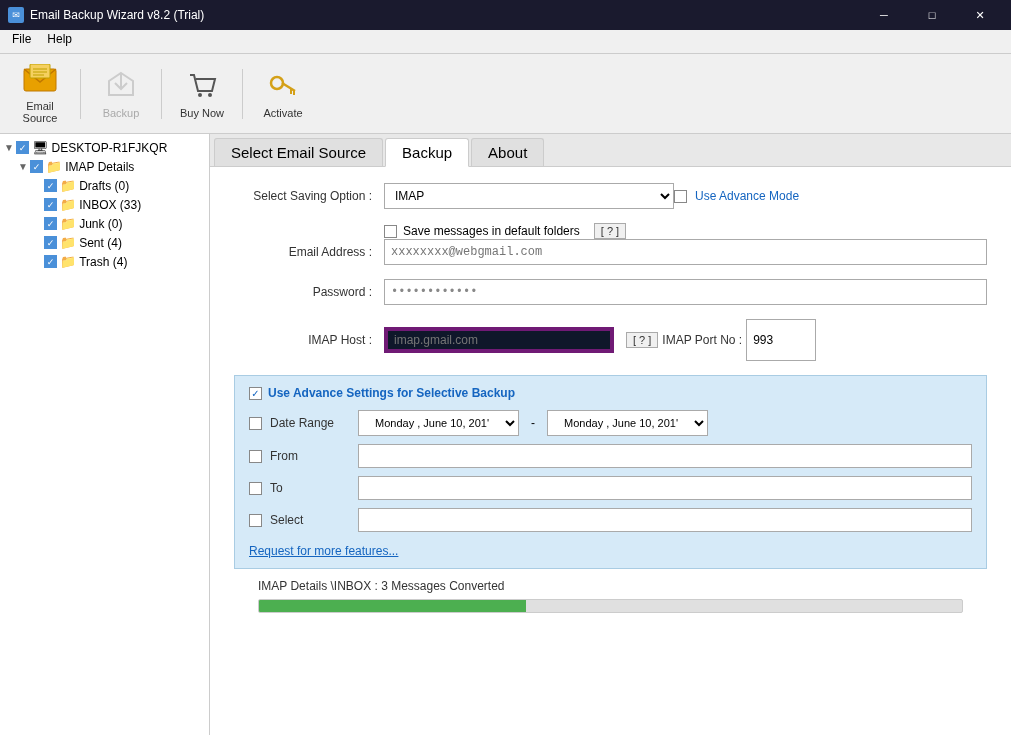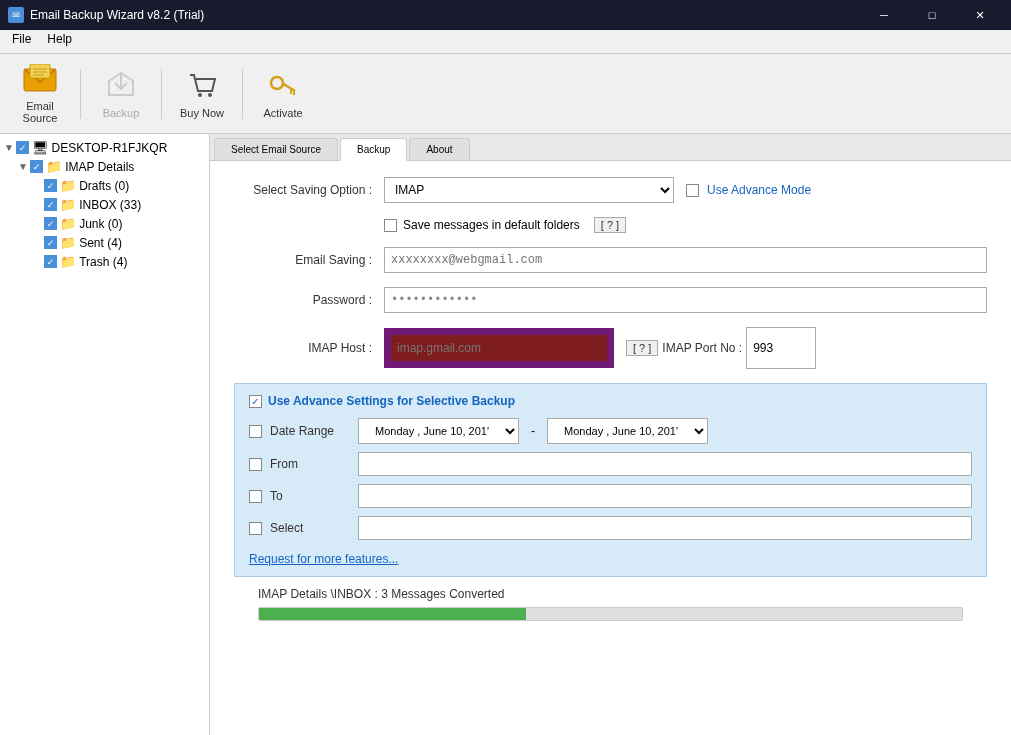--- a/index.html
+++ b/index.html
@@ -33,36 +33,36 @@
     .tree-icon { margin-right: 3px; font-size: 13px; }
     .tree-expand { width: 12px; display: inline-block; font-size: 10px; color: #666; cursor: pointer; }
     .indent-1 { padding-left: 14px; }
     .indent-2 { padding-left: 28px; }
 
     
     .right-panel { flex: 1; display: flex; flex-direction: column; background: white; }
 
     
     .tab-bar { display: flex; background: #e8e8e8; border-bottom: 1px solid #ccc; padding-top: 4px; padding-left: 4px; }
-    .tab { padding: 5px 16px; cursor: pointer; border: 1px solid #ccc; border-bottom: none; background: #e0e0e0; margin-right: 2px; font-size: 10px; border-radius: 3px 3px 0 0; }
+    .tab { padding: 5px 16px; cursor: pointer; border: 1px solid #ccc; border-bottom: none; background: #e0e0e0; margin-right: 2px; font-size: 15px; border-radius: 3px 3px 0 0; }
     .tab.active { background: white; border-bottom: 1px solid white; margin-bottom: -1px; }
 
     
     .content-area { padding: 16px 24px; flex: 1; overflow-y: auto; }
 
     
     .form-row { display: flex; align-items: center; margin-bottom: 14px; }
     .form-label { width: 150px; text-align: right; padding-right: 12px; font-size: 12px; color: #333; }
     .form-control { flex: 1; height: 26px; border: 1px solid #aaa; padding: 2px 6px; font-size: 12px; background: white; color: #888; font-family: Liberation Mono, monospace; }
     .form-select { height: 26px; width: 290px; border: 1px solid #aaa; padding: 2px 6px; font-size: 12px; background: white; }
-    .checkbox-row { display: flex; align-items: center; gap: 6px; margin-bottom: 14px; padding-left: 150px; }
+    .checkbox-row { display: flex; align-items: center; gap: 6px; padding-left: 150px; }
     .checkbox-inline { width: 13px; height: 13px; border: 1px solid #888; background: white; flex-shrink: 0; }
 
     
-    .advance-row { display: flex; align-items: center; gap: 8px; margin-left: 12px; }
+    .advance-row { display: flex; align-items: center; gap: 8px; margin-left: 0; }
     .advance-checkbox { width: 13px; height: 13px; border: 1px solid #888; background: white; flex-shrink: 0; }
     .advance-label { color: #1565c0; font-size: 12px; font-weight: normal; text-decoration: none; }
 
     
     .help-btn { padding: 1px 6px; border: 1px solid #aaa; background: #f0f0f0; font-size: 11px; cursor: pointer; color: #333; margin-left: 8px; }
 
     
     .selective-section { background: #d6eaf8; border: 1px solid #a9cce3; padding: 10px 14px; margin-top: 4px; }
     .selective-header { display: flex; align-items: center; gap: 6px; margin-bottom: 10px; }
     .selective-header-text { color: #1565c0; font-weight: bold; font-size: 12px; }
@@ -82,21 +82,21 @@
     
     .status-section { padding: 10px 24px; }
     .status-text { font-size: 12px; color: #333; margin-bottom: 6px; }
     .progress-bar-container { height: 14px; background: #e0e0e0; border: 1px solid #ccc; border-radius: 2px; width: 100%; position: relative; overflow: hidden; }
     .progress-bar-fill { height: 100%; background: #4caf50; width: 38%; }
 
     
     .request-link { color: #1565c0; text-decoration: underline; font-size: 12px; cursor: pointer; margin-top: 4px; display: inline-block; }
 
     .imap-host-row { display: flex; align-items: center; gap: 4px; }
-    .imap-host-input { width: 230px; height: 40px; border: 7px solid #701a75; padding: 2px 6px; font-size: 12px; color: #aaa; background: #7f1d1d; }
+    .imap-host-input { width: 230px; height: 26px; border: 4px solid #701a75; padding: 2px 6px; font-size: 12px; color: #aaa; background: #0f172a; }
     .imap-port-label { font-size: 12px; color: #333; white-space: nowrap; }
     .imap-port-input { width: 70px; height: 42px; border: 1px solid #aaa; padding: 18px 6px; font-size: 12px; background: white; }
 
     .top-full { display: flex; flex-direction: column; height: 100%; }
   </style>
 </head>
 <body>
 
 <div class="title-bar">
   <div class="title-bar-left">
@@ -251,21 +251,21 @@
           </div>
         </div>
 
         <div class="checkbox-row">
           <div class="checkbox-inline"></div>
           <span>Save messages in default folders</span>
           <button class="help-btn">[ ? ]</button>
         </div>
 
         <div class="form-row">
-          <span class="form-label">Email Saving :</span>
+          <span class="form-label">Email Address :</span>
           <input type="text" class="form-control" style="color: rgb(170, 170, 170);" value="" placeholder="xxxxxxxx@webgmail.com">
         </div>
 
         <div class="form-row">
           <span class="form-label">Password :</span>
           <input type="password" class="form-control" value="123456789012" style="">
         </div>
 
         <div class="form-row">
           <span class="form-label">IMAP Host :</span>

